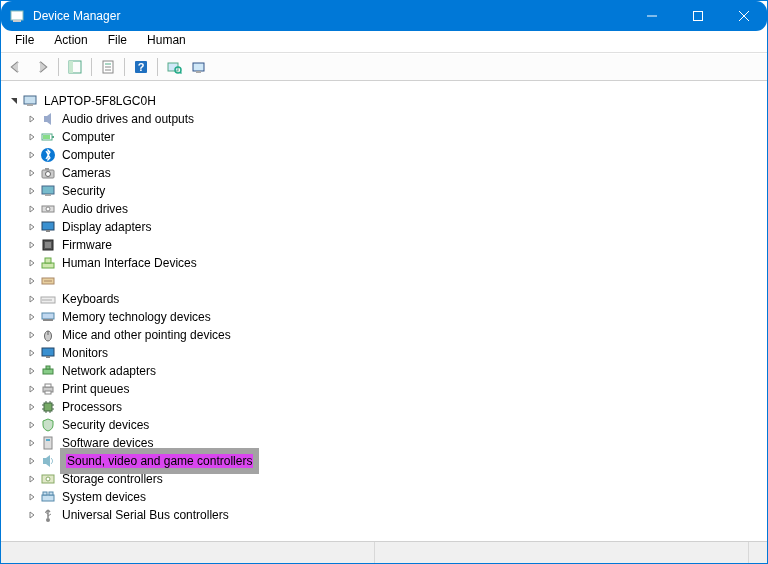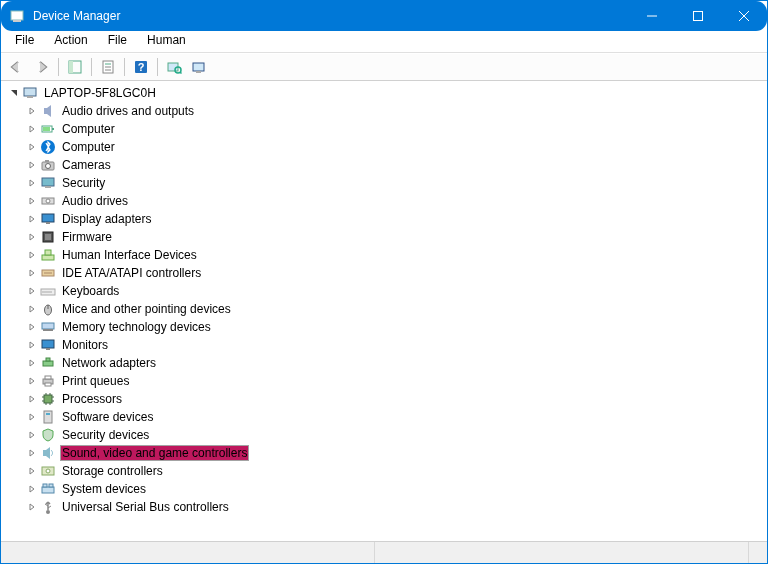--- a/index.html
+++ b/index.html
@@ -87,20 +87,21 @@
       background: #c8c8c8;
       margin: 0 3px;
     }
     .toolbar-btn svg { width: 16px; height: 16px; }
     
     .tree-container {
       flex: 1;
       overflow: auto;
       padding: 2px 0 6px 6px;
       border-top: 1px solid #fff;
+      margin-top: 8px;
     }
     .tree-root {
       list-style: none;
     }
     .tree-node {
       list-style: none;
       white-space: nowrap;
     }
     .tree-node-row {
       display: flex;
@@ -121,22 +122,22 @@
       width: 16px; height: 16px;
       display: inline-flex; align-items: center; justify-content: center;
       margin: 0 4px 0 1px;
       flex-shrink: 0;
     }
     .node-label {
       font-size: 12px;
       padding: 0 2px;
     }
     .node-label.selected {
-      background: #be185d;
-      border: 1px solid #a3a3a3;
+      background: #d946ef;
+      border: 6px solid #a3a3a3;
       padding: 0 1px;
     }
     .tree-children {
       list-style: none;
       padding-left: 18px;
     }
     
     .statusbar {
       height: 22px;
       background: #f0f0f0;
@@ -414,21 +415,20 @@
                   <svg width="8" height="8" viewBox="0 0 8 8">
                     <path d="M2 1 L6 4 L2 7 Z" fill="none" stroke="#808080" stroke-width="1"></path>
                   </svg>
                 </span>
                 <span class="node-icon">
                   <svg class="dev-icon" viewBox="0 0 16 16">
                     <rect x="2" y="5" width="12" height="6" fill="#e8d0a0" stroke="#a86"></rect>
                     <line x1="4" y1="8" x2="12" y2="8" stroke="#a86"></line>
                   </svg>
                 </span>
-                <span class="node-label">IDE ATA/ATAPI controllers</span>
               </div>
             </li>
             <li class="tree-node">
               <div class="tree-node-row">
                 <span class="expand-arrow">
                   <svg width="8" height="8" viewBox="0 0 8 8">
                     <path d="M2 1 L6 4 L2 7 Z" fill="none" stroke="#808080" stroke-width="1"></path>
                   </svg>
                 </span>
                 <span class="node-icon">
@@ -446,41 +446,41 @@
             </li>
             <li class="tree-node">
               <div class="tree-node-row">
                 <span class="expand-arrow">
                   <svg width="8" height="8" viewBox="0 0 8 8">
                     <path d="M2 1 L6 4 L2 7 Z" fill="none" stroke="#808080" stroke-width="1"></path>
                   </svg>
                 </span>
                 <span class="node-icon">
                   <svg class="dev-icon" viewBox="0 0 16 16">
+                    <rect x="2" y="4" width="12" height="6" fill="#c0d8f0" stroke="#58a"></rect>
+                    <rect x="3" y="10" width="10" height="2" fill="#888"></rect>
+                  </svg>
+                </span>
+                <span class="node-label">Memory technology devices</span>
+              </div>
+            </li>
+            <li class="tree-node">
+              <div class="tree-node-row">
+                <span class="expand-arrow">
+                  <svg width="8" height="8" viewBox="0 0 8 8">
+                    <path d="M2 1 L6 4 L2 7 Z" fill="none" stroke="#808080" stroke-width="1"></path>
+                  </svg>
+                </span>
+                <span class="node-icon">
+                  <svg class="dev-icon" viewBox="0 0 16 16">
                     <ellipse cx="8" cy="9" rx="3.5" ry="5" fill="#ccc" stroke="#666"></ellipse>
                     <line x1="8" y1="4" x2="8" y2="8" stroke="#666"></line>
                   </svg>
                 </span>
                 <span class="node-label">Mice and other pointing devices</span>
-              </div>
-            </li>
-            <li class="tree-node">
-              <div class="tree-node-row">
-                <span class="expand-arrow">
-                  <svg width="8" height="8" viewBox="0 0 8 8">
-                    <path d="M2 1 L6 4 L2 7 Z" fill="none" stroke="#808080" stroke-width="1"></path>
-                  </svg>
-                </span>
-                <span class="node-icon">
-                  <svg class="dev-icon" viewBox="0 0 16 16">
-                    <rect x="2" y="4" width="12" height="6" fill="#c0d8f0" stroke="#58a"></rect>
-                    <rect x="3" y="10" width="10" height="2" fill="#888"></rect>
-                  </svg>
-                </span>
-                <span class="node-label">Memory technology devices</span>
               </div>
             </li>
             <li class="tree-node">
               <div class="tree-node-row">
                 <span class="expand-arrow">
                   <svg width="8" height="8" viewBox="0 0 8 8">
                     <path d="M2 1 L6 4 L2 7 Z" fill="none" stroke="#808080" stroke-width="1"></path>
                   </svg>
                 </span>
                 <span class="node-icon">
@@ -550,40 +550,40 @@
             </li>
             <li class="tree-node">
               <div class="tree-node-row">
                 <span class="expand-arrow">
                   <svg width="8" height="8" viewBox="0 0 8 8">
                     <path d="M2 1 L6 4 L2 7 Z" fill="none" stroke="#808080" stroke-width="1"></path>
                   </svg>
                 </span>
                 <span class="node-icon">
                   <svg class="dev-icon" viewBox="0 0 16 16">
+                    <path d="M8 2 L13 4 L13 8 C13 11 11 13 8 14 C5 13 3 11 3 8 L3 4 Z" fill="#c8e0c8" stroke="#5a5"></path>
+                  </svg>
+                </span>
+                <span class="node-label">Security devices</span>
+              </div>
+            </li>
+            <li class="tree-node">
+              <div class="tree-node-row">
+                <span class="expand-arrow">
+                  <svg width="8" height="8" viewBox="0 0 8 8">
+                    <path d="M2 1 L6 4 L2 7 Z" fill="none" stroke="#808080" stroke-width="1"></path>
+                  </svg>
+                </span>
+                <span class="node-icon">
+                  <svg class="dev-icon" viewBox="0 0 16 16">
                     <rect x="4" y="2" width="8" height="12" fill="#ddd" stroke="#888"></rect>
                     <rect x="6" y="4" width="4" height="2" fill="#5ac"></rect>
                   </svg>
                 </span>
                 <span class="node-label">Software devices</span>
-              </div>
-            </li>
-            <li class="tree-node">
-              <div class="tree-node-row">
-                <span class="expand-arrow">
-                  <svg width="8" height="8" viewBox="0 0 8 8">
-                    <path d="M2 1 L6 4 L2 7 Z" fill="none" stroke="#808080" stroke-width="1"></path>
-                  </svg>
-                </span>
-                <span class="node-icon">
-                  <svg class="dev-icon" viewBox="0 0 16 16">
-                    <path d="M8 2 L13 4 L13 8 C13 11 11 13 8 14 C5 13 3 11 3 8 L3 4 Z" fill="#c8e0c8" stroke="#5a5"></path>
-                  </svg>
-                </span>
-                <span class="node-label">Security devices</span>
               </div>
             </li>
             <li class="tree-node">
               <div class="tree-node-row">
                 <span class="expand-arrow">
                   <svg width="8" height="8" viewBox="0 0 8 8">
                     <path d="M2 1 L6 4 L2 7 Z" fill="none" stroke="#808080" stroke-width="1"></path>
                   </svg>
                 </span>
                 <span class="node-icon">

